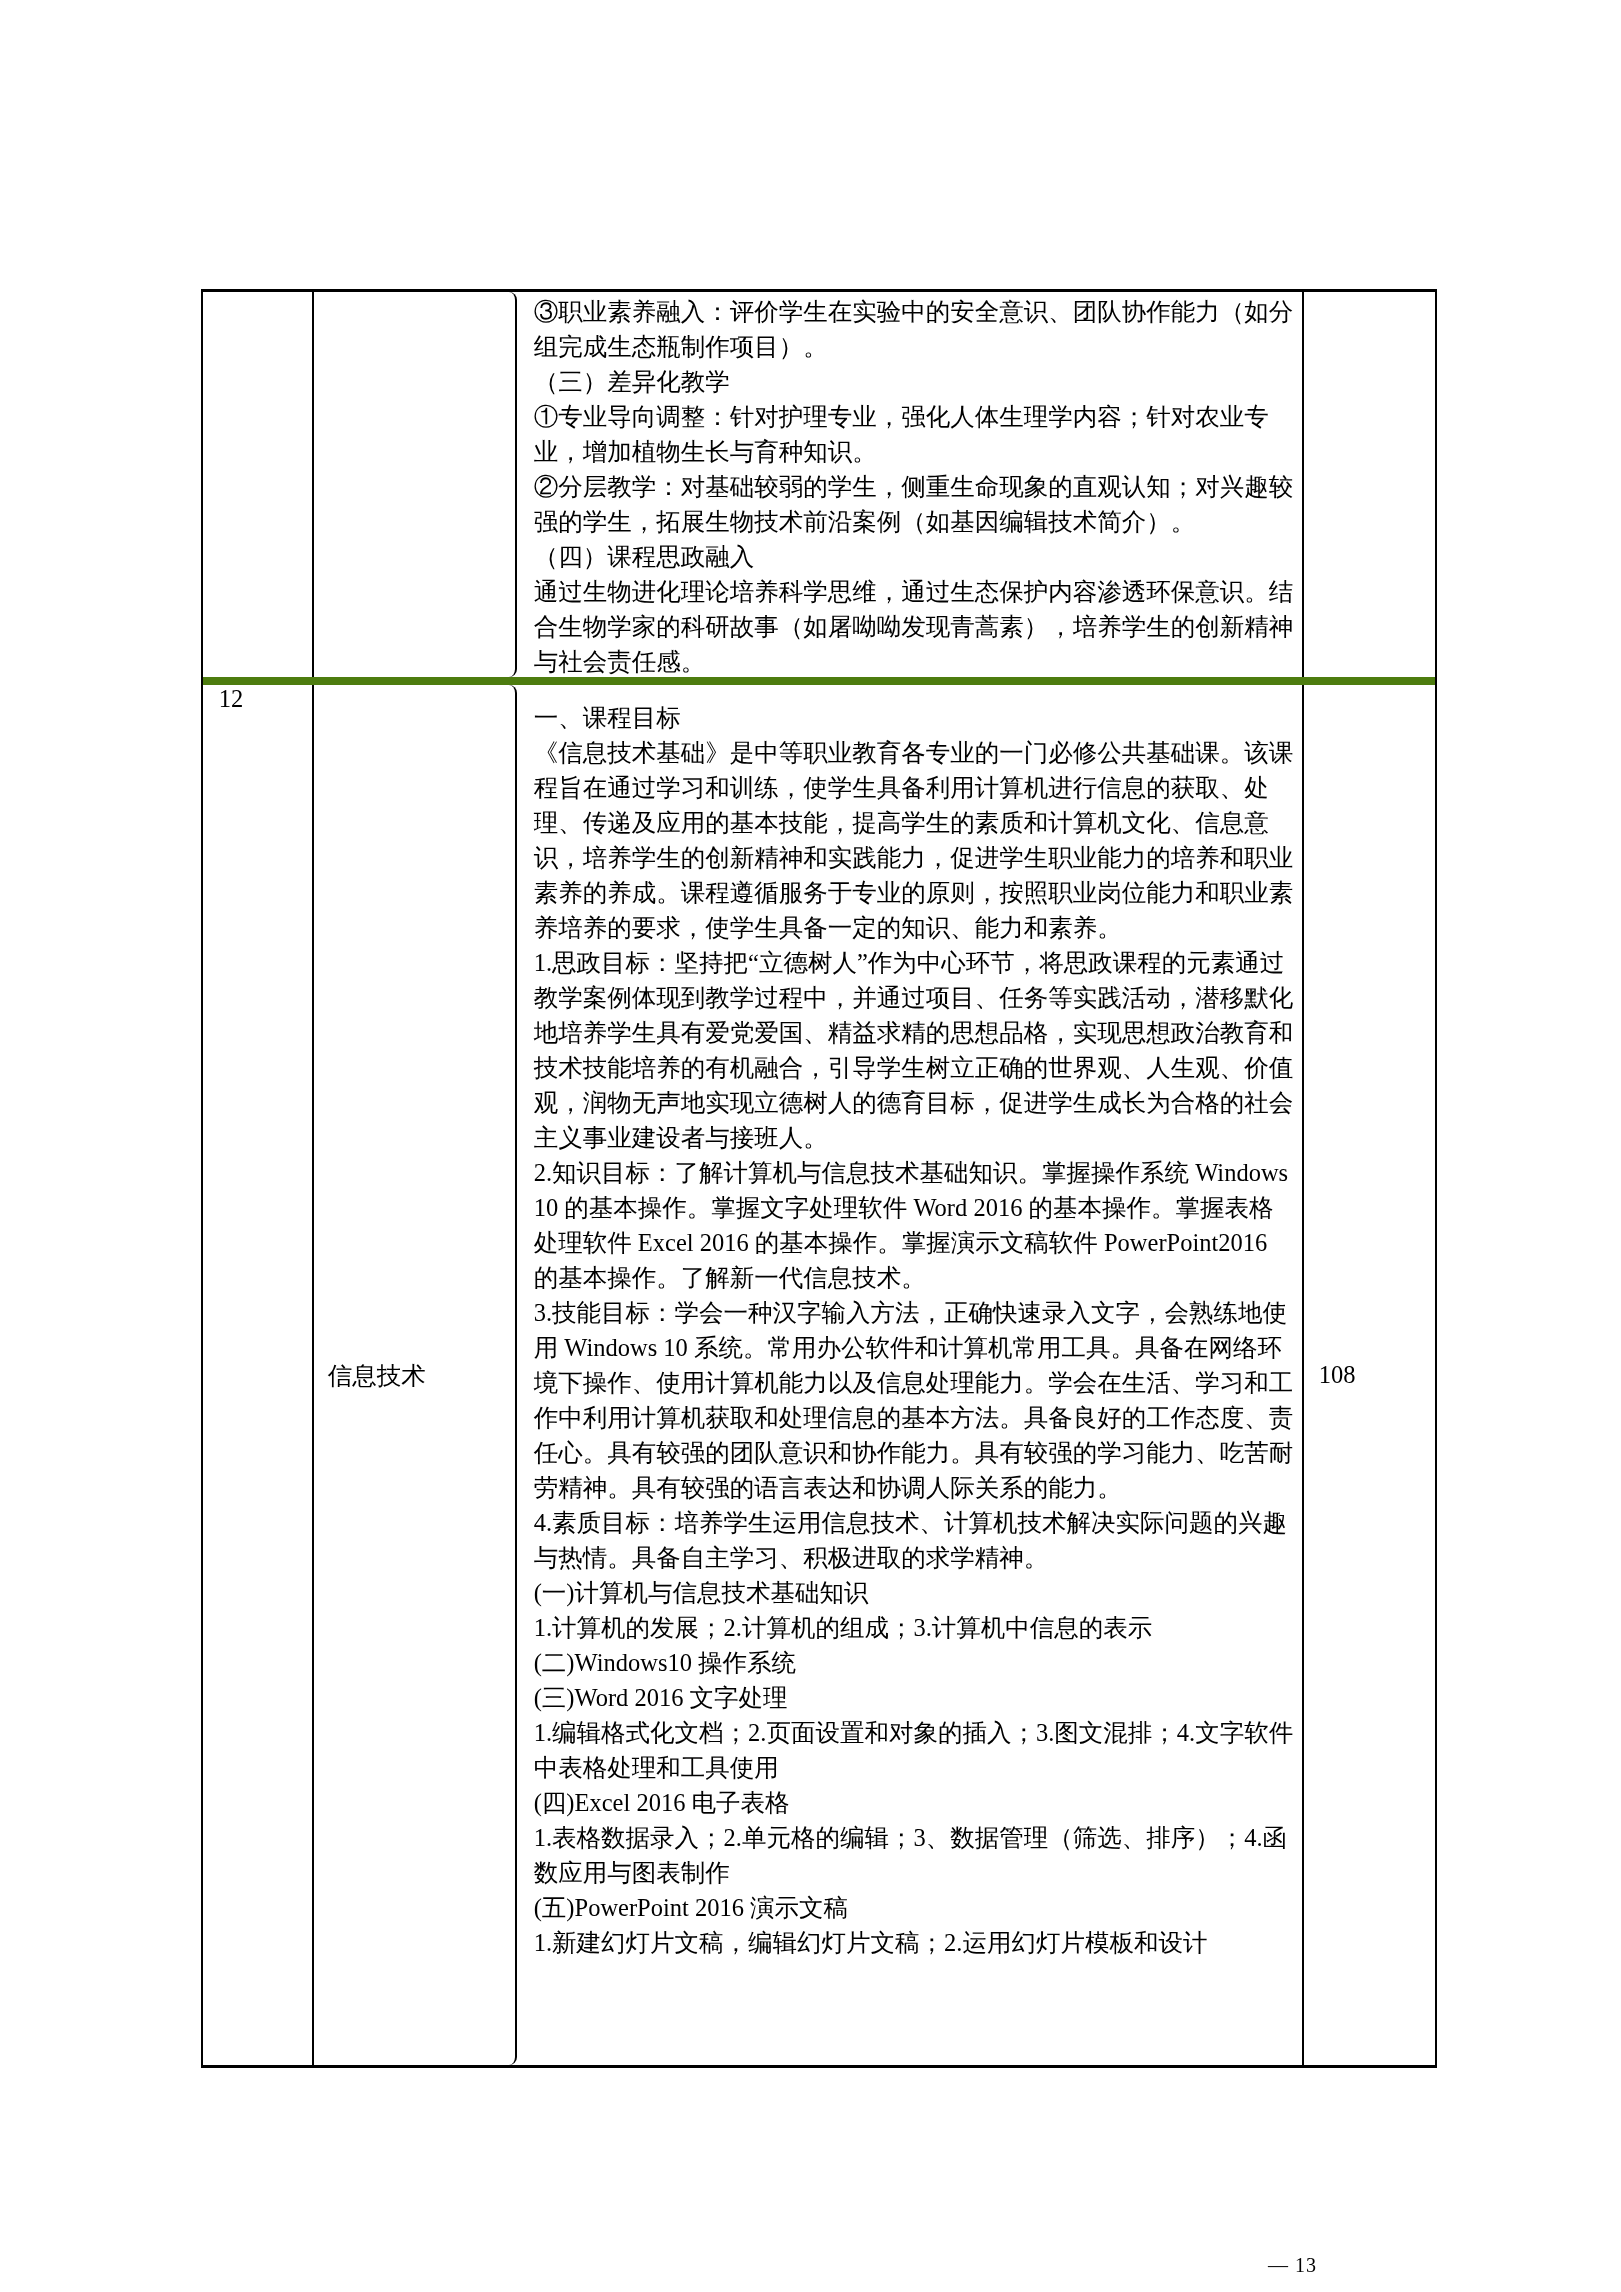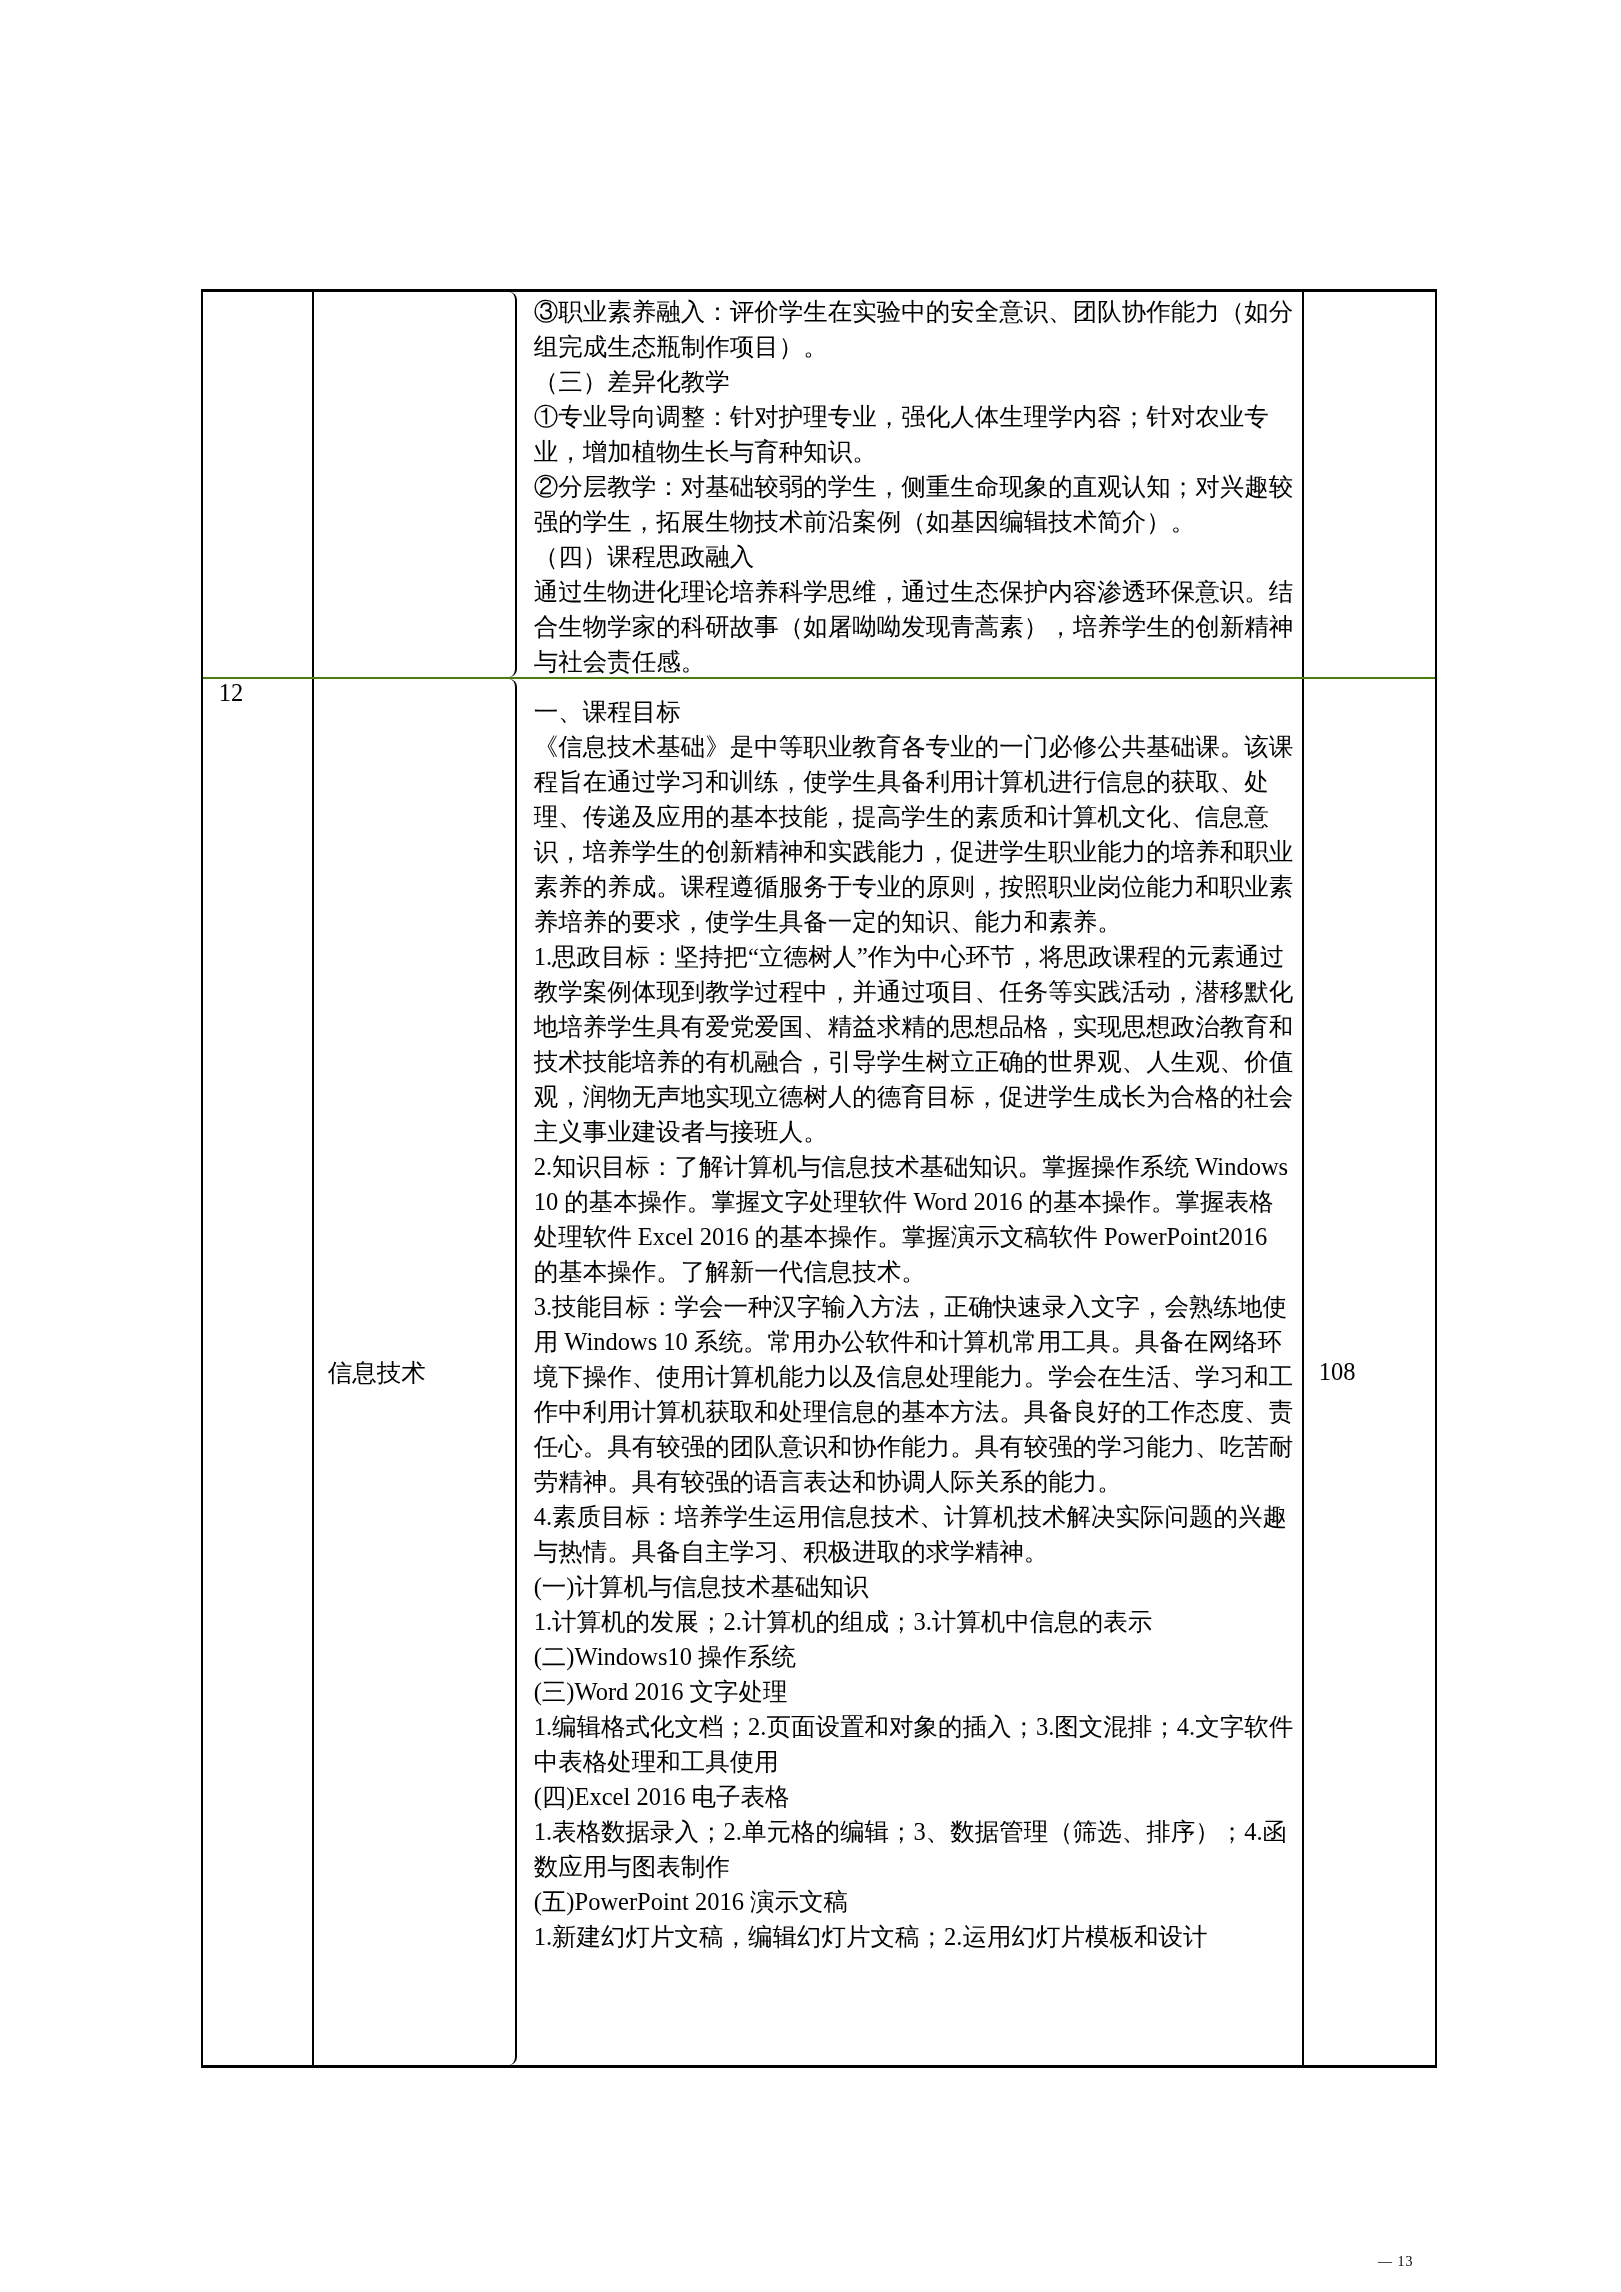--- a/index.html
+++ b/index.html
@@ -20,21 +20,21 @@
     height: 1779px;
     box-sizing: border-box;
     border: 2.9px solid #000;
     border-top-width: 3.9px;
     border-bottom-width: 3.9px;
     display: flex;
     flex-direction: column;
     background: #ffffff;
   }
   .t-row { display: flex; min-height: 0; }
-  .t-row.row-cont { height: 385px; border-bottom: 2px solid #4d7c0f; }
+  .t-row.row-cont { height: 385px; border-bottom: 8px solid #4d7c0f; }
   .t-row.row-main { flex: 1; }
   .cell { box-sizing: border-box; min-width: 0; }
   .cell-serial {
     flex: 0 0 111px;
     border-right: 2px solid #000;
     display: flex; 
     padding-left: 15.7px;
     font-size: 24.5px;
   }
   .cell-course {
@@ -56,23 +56,23 @@
   .row-main .cell-content { padding-top: 15px; }
   .cell-hours {
     flex: 1;
     display: flex; align-items: center;
     padding-left: 14.7px;
     font-size: 24.5px;
   }
   .cell-content p { margin: 0; text-align: left; word-break: break-word; }
   .page-footer {
     position: absolute;
-    left: 1378px;
+    left: 1268px;
     top: 2254px;
-    font-size: 14px;
+    font-size: 20px;
     letter-spacing: 1px;
     white-space: pre;
   }
 </style>
 </head>
 <body>
 
 <div class="page">
 
   <div class="doc-table">

